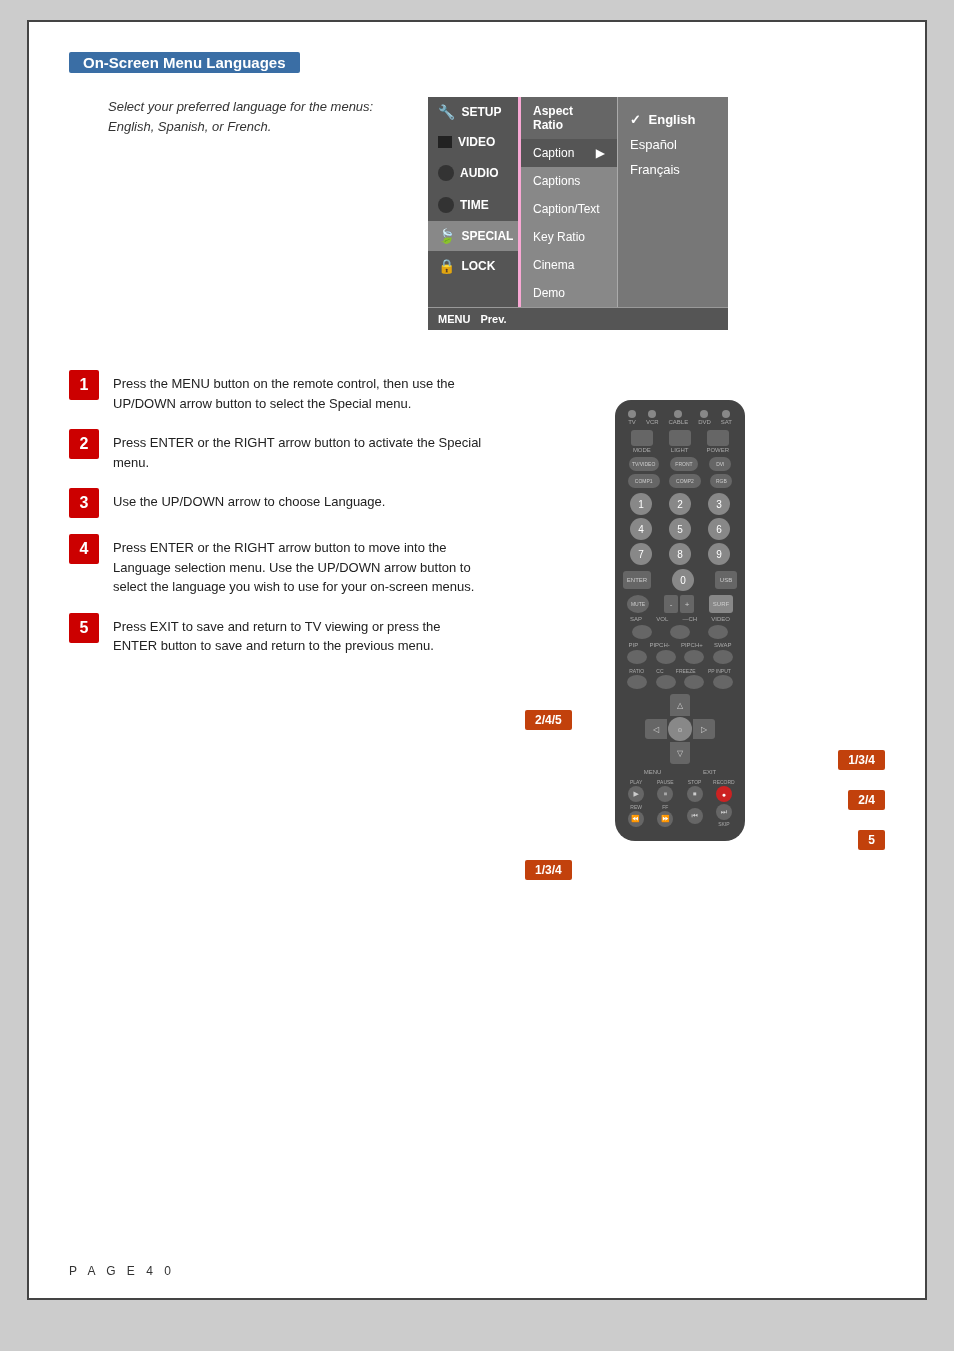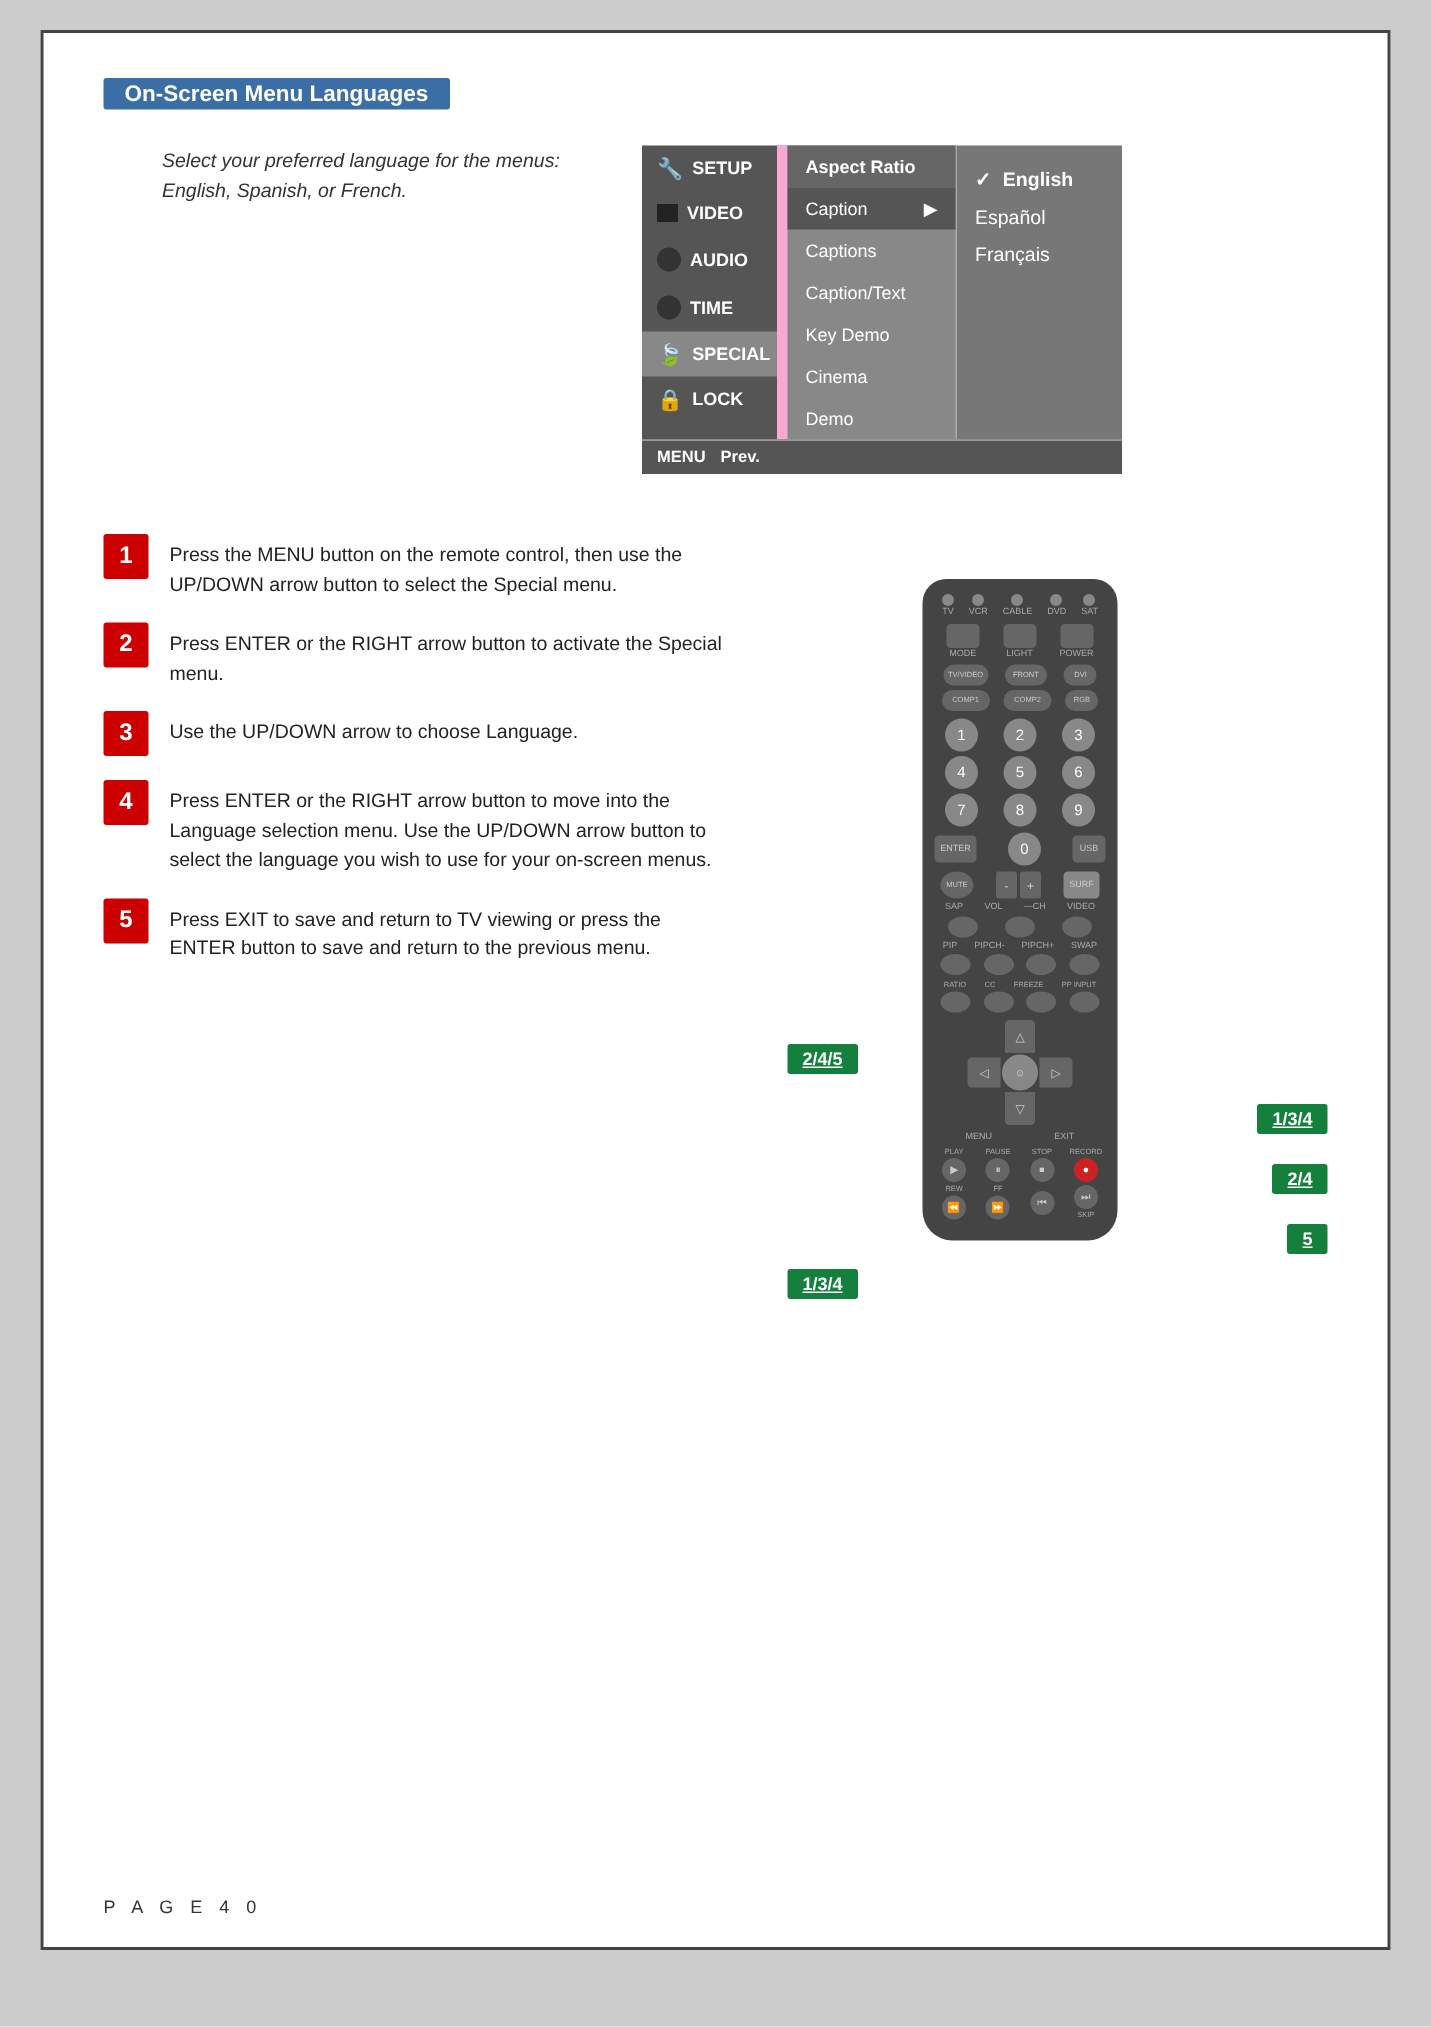--- a/index.html
+++ b/index.html
@@ -77,23 +77,23 @@
       background: #222;
       display: inline-block;
       flex-shrink: 0;
     }
     .tv-menu-left .menu-item .icon-key {
       font-size: 14px;
       line-height: 1;
     }
     .tv-menu-mid {
       background: #888;
-      width: 120px;
+      width: 100px;
       padding: 0;
-      border-left: 7px solid #f9a8d4;
+      border-left: 3px solid #f9a8d4;
       border-right: 1px solid #aaa;
     }
     .tv-menu-mid .mid-item {
       padding: 7px 12px;
       color: #fff;
       font-size: 12px;
       cursor: pointer;
     }
     .tv-menu-mid .mid-item.selected {
       display: flex;
@@ -207,28 +207,27 @@
       width: 360px;
       height: 720px;
     }
     .remote-el {
       position: absolute;
       left: 90px;
       top: 20px;
     }
     .callout {
       position: absolute;
-      background: #15803d;
+      background: #c2410c;
       color: #fff;
       font-weight: bold;
       font-size: 12px;
       padding: 3px 10px;
       border-radius: 2px;
       white-space: nowrap;
-      text-decoration: underline;
     }
     .callout.c-134 { right: 0; top: 380px; }
     .callout.c-24 { right: 0; top: 420px; }
     .callout.c-5 { right: 0; top: 460px; }
     .callout.c-245 { left: 0; top: 340px; }
     .callout.c-134b { left: 0; top: 490px; }
     .page-number {
       position: absolute;
       bottom: 20px;
       left: 40px;
@@ -296,21 +295,21 @@
             <span>Caption</span>
             <span class="arrow-right">▶</span>
           </div>
           <div class="mid-item">
             <span>Captions</span>
           </div>
           <div class="mid-item">
             <span>Caption/Text</span>
           </div>
           <div class="mid-item">
-            <span>Key Demo</span>
+            <span>Key Ratio</span>
           </div>
           <div class="mid-item">
             <span>Cinema</span>
           </div>
           <div class="mid-item">
             <span>Demo</span>
           </div>
         </div>
 
         <div class="tv-menu-right">

